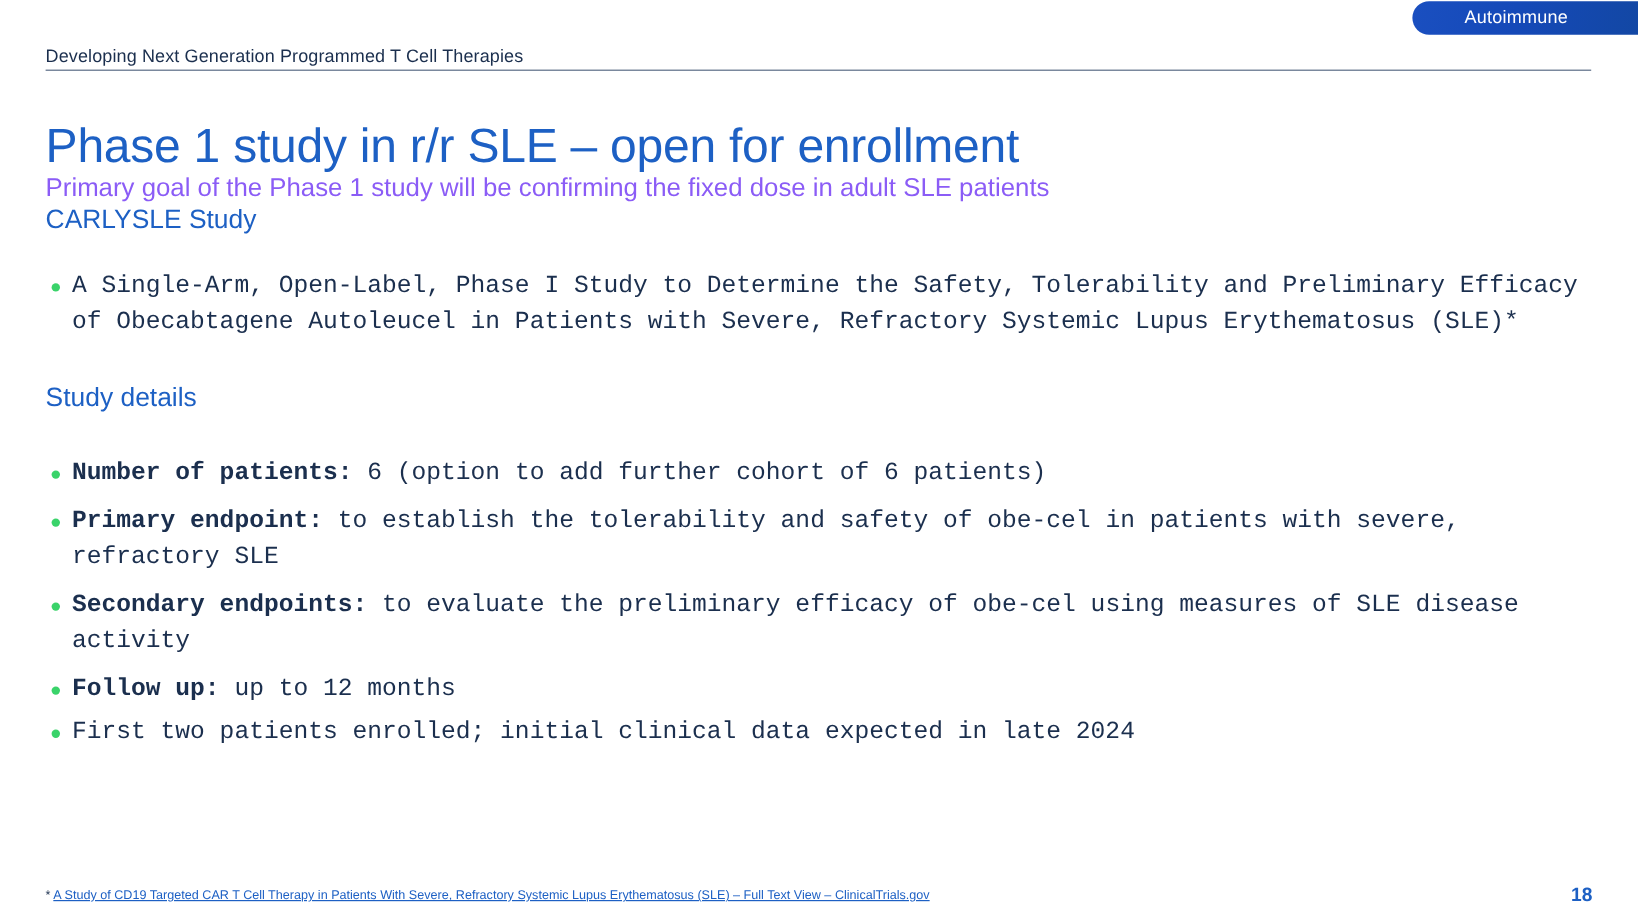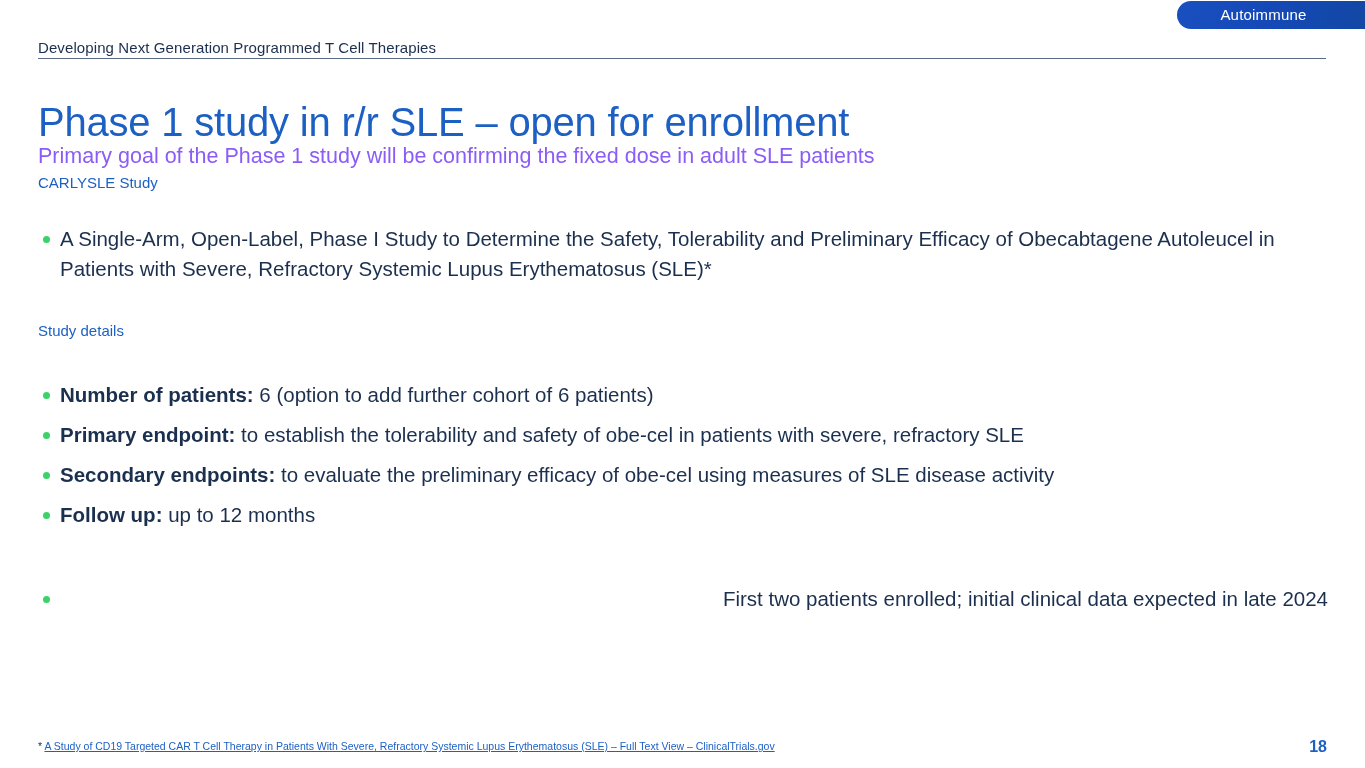--- a/index.html
+++ b/index.html
@@ -71,48 +71,49 @@
     font-size: 21.5px;
     line-height: 28px;
     color: #8b5cf6;
     font-weight: 400;
     white-space: nowrap;
   }
 
   .section-heading {
     position: absolute;
     left: 38px;
-    font-size: 15px;
+    font-size: 22px;
     line-height: 28px;
     color: #1d60c4;
     font-weight: 400;
   }
   .section-heading.carlysle { top: 169px; }
   .section-heading.details  { top: 317px; }
 
   
   .bullet-list {
     position: absolute;
     left: 38px;
     width: 1290px;
     margin: 0;
     padding: 0;
     list-style: none;
   }
   .bullet-list.study  { top: 224px; }
   .bullet-list.detail { top: 380px; }
-  .bullet-list.closing{ top: 584px; text-align: right; }
+  .bullet-list.closing{ top: 596px; }
 
   .bullet-item {
     position: relative;
     padding-left: 22px;
     font-size: 20.5px;
     line-height: 30px;
     color: #1b2f4e;
     margin-bottom: 10px;
+    font-family: Liberation Mono, monospace;
   }
   .bullet-list.detail .bullet-item { margin-bottom: 10px; }
   .bullet-item:last-child { margin-bottom: 0; }
 
   .bullet-dot {
     position: absolute;
     left: 5px;
     top: 12px;
     width: 7px;
     height: 7px;

